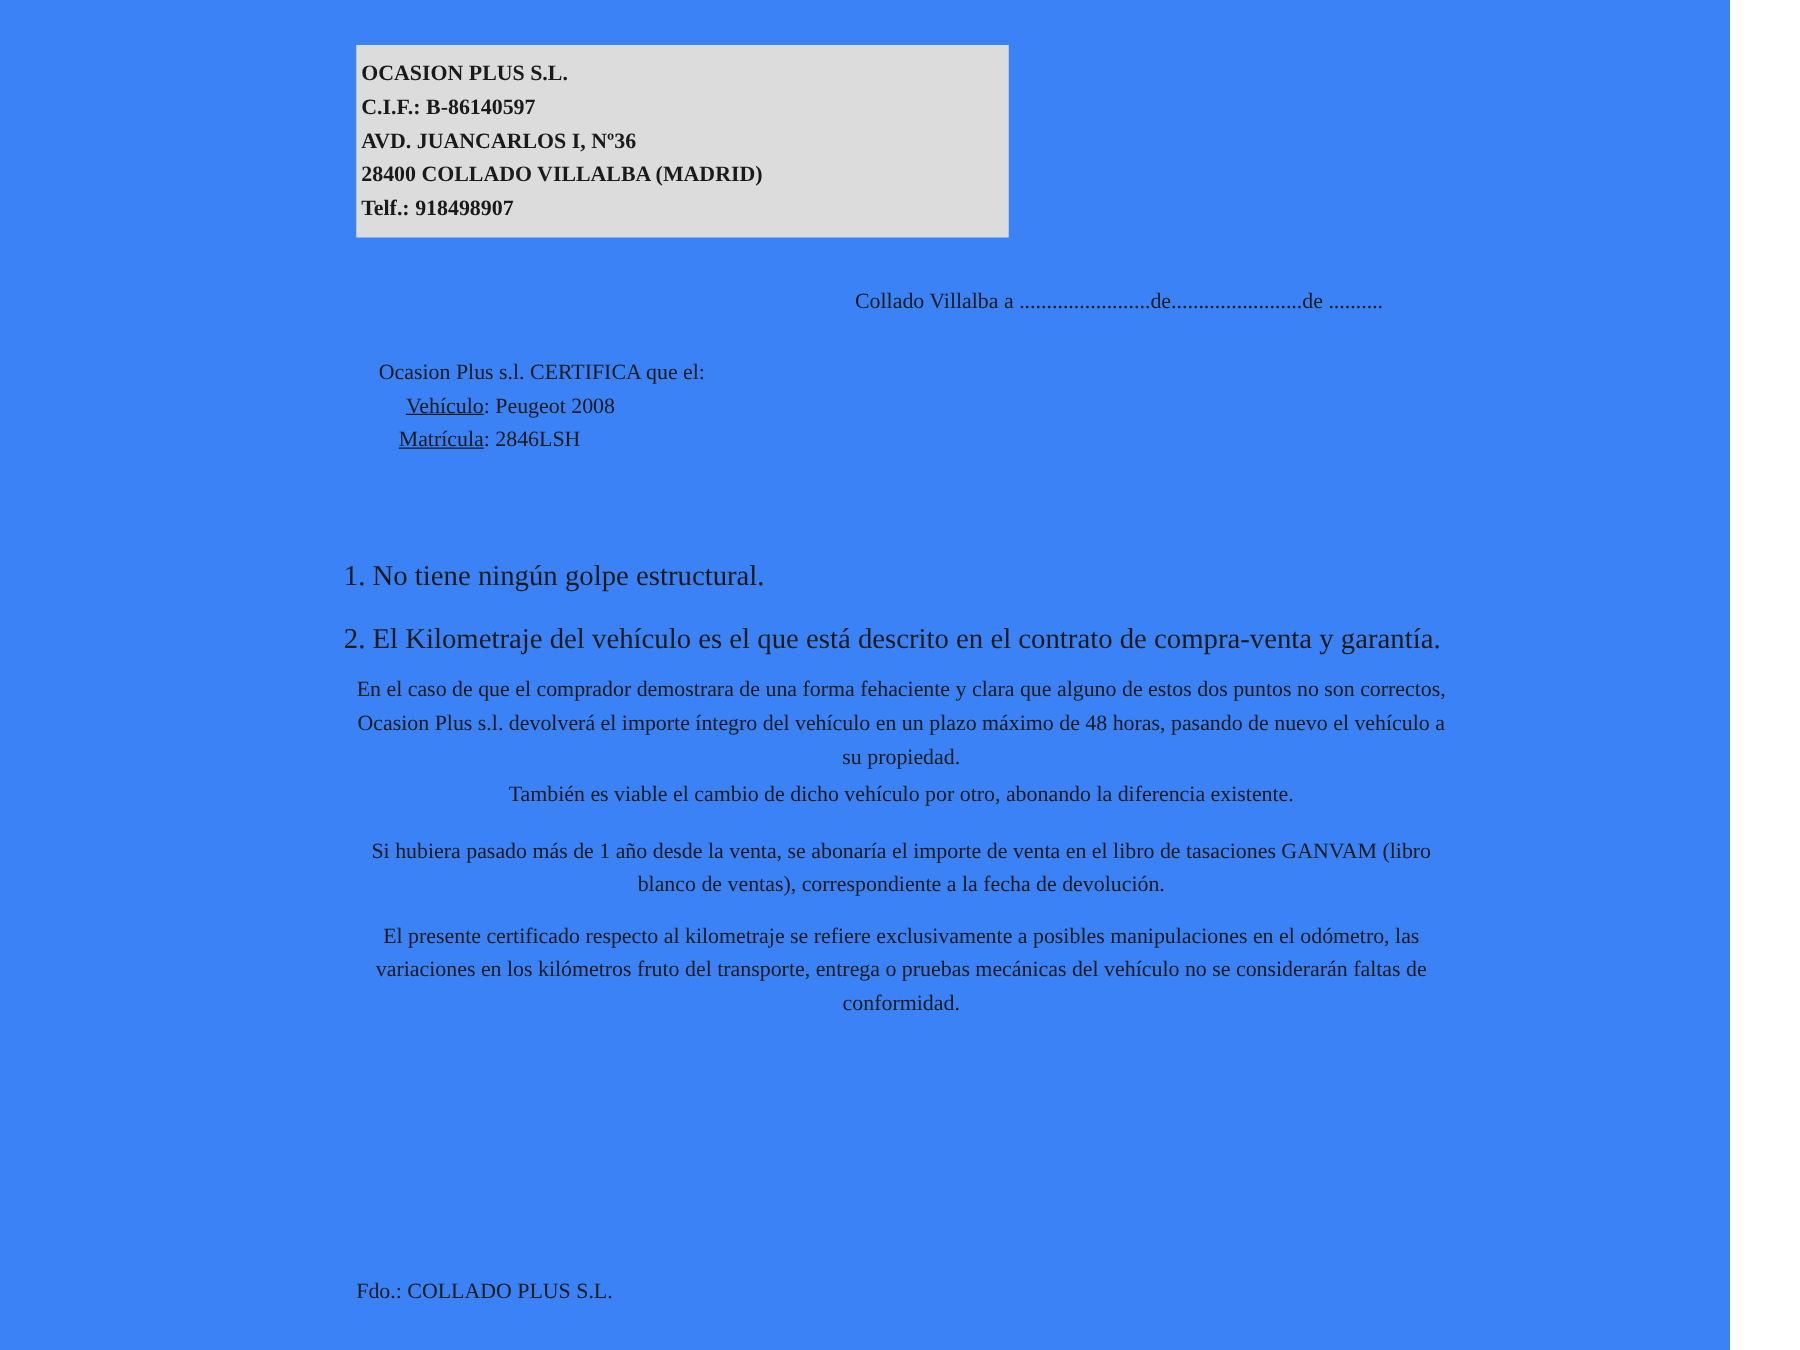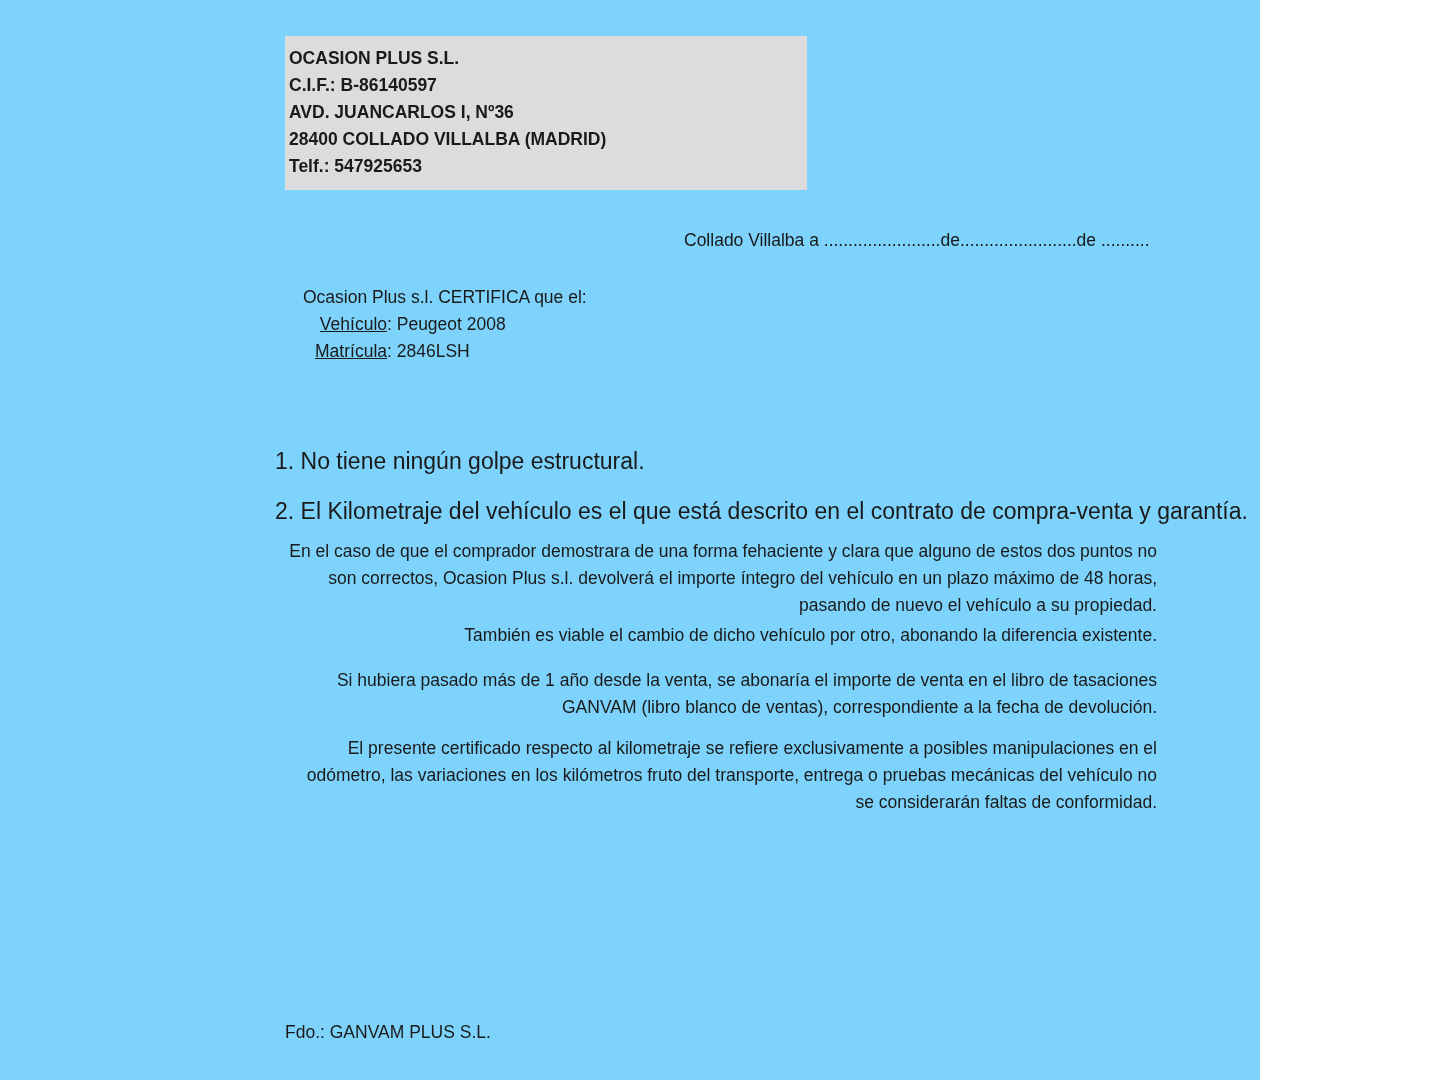--- a/index.html
+++ b/index.html
@@ -1,22 +1,22 @@
 <!DOCTYPE html>
 <html><head>
 <meta charset="utf-8">
 <style>
   * { margin: 0; padding: 0; box-sizing: border-box; }
   html, body { background: #ffffff; }
   .page {
     position: relative;
-    width: 1260px;
+    width: 1384px;
     height: 1080px;
-    background: #7dd3fc;
-    font-family: Liberation Sans, sans-serif;
+    background: #3b82f6;
+    font-family: Liberation Serif, serif;
     color: #1a1a1a;
     overflow: hidden;
   }
   .header-box {
     position: absolute;
     left: 285px;
     top: 36px;
     width: 522px;
     background: #dcdcdc;
     padding: 9px 10px 10px 4px;
@@ -56,21 +56,21 @@
     margin-top: 45px;
   }
   .point-1 { top: 403px; }
   .point-2 { top: 453px; }
   .para {
     position: absolute;
     left: 285px;
     width: 872px;
     font-size: 17.5px;
     line-height: 27px;
-    text-align: right;
+    text-align: center;
   }
   .para-1 { top: 538px; }
   .para-2 { top: 622px; }
   .para-3 { top: 667px; }
   .para-4 { top: 735px; }
   .signature {
     position: absolute;
     left: 285px;
     top: 1022px;
     font-size: 17.5px;
@@ -80,34 +80,34 @@
 </head>
 <body>
 
 <div class="page">
 
   <div class="header-box">
     <div class="hline">OCASION PLUS S.L.</div>
     <div class="hline">C.I.F.: B-86140597</div>
     <div class="hline">AVD. JUANCARLOS I, Nº36</div>
     <div class="hline">28400 COLLADO VILLALBA (MADRID)</div>
-    <div class="hline">Telf.: 547925653</div>
+    <div class="hline">Telf.: 918498907</div>
   </div>
 
   <div class="date-line">Collado Villalba a ........................de........................de ..........</div>
 
   <div class="certify-block">
     <div>Ocasion Plus s.l. CERTIFICA que el:</div>
     <div class="cert-row"><span class="cert-label">Vehículo</span><span>: Peugeot 2008</span></div>
     <div class="cert-row"><span class="cert-label">Matrícula</span><span>: 2846LSH</span></div>
   </div>
 
   <div class="point point-1">1. No tiene ningún golpe estructural.</div>
   <div class="point point-2">2. El Kilometraje del vehículo es el que está descrito en el contrato de compra-venta y garantía.</div>
 
   <div class="para para-1">En el caso de que el comprador demostrara de una forma fehaciente y clara que alguno de estos dos puntos no son correctos, Ocasion Plus s.l. devolverá el importe íntegro del vehículo en un plazo máximo de 48 horas, pasando de nuevo el vehículo a su propiedad.</div>
   <div class="para para-2">También es viable el cambio de dicho vehículo por otro, abonando la diferencia existente.</div>
   <div class="para para-3">Si hubiera pasado más de 1 año desde la venta, se abonaría el importe de venta en el libro de tasaciones GANVAM (libro blanco de ventas), correspondiente a la fecha de devolución.</div>
   <div class="para para-4">El presente certificado respecto al kilometraje se refiere exclusivamente a posibles manipulaciones en el odómetro, las variaciones en los kilómetros fruto del transporte, entrega o pruebas mecánicas del vehículo no se considerarán faltas de conformidad.</div>
 
-  <div class="signature">Fdo.: GANVAM PLUS S.L.</div>
+  <div class="signature">Fdo.: COLLADO PLUS S.L.</div>
 
 </div>
 
 </body></html>

